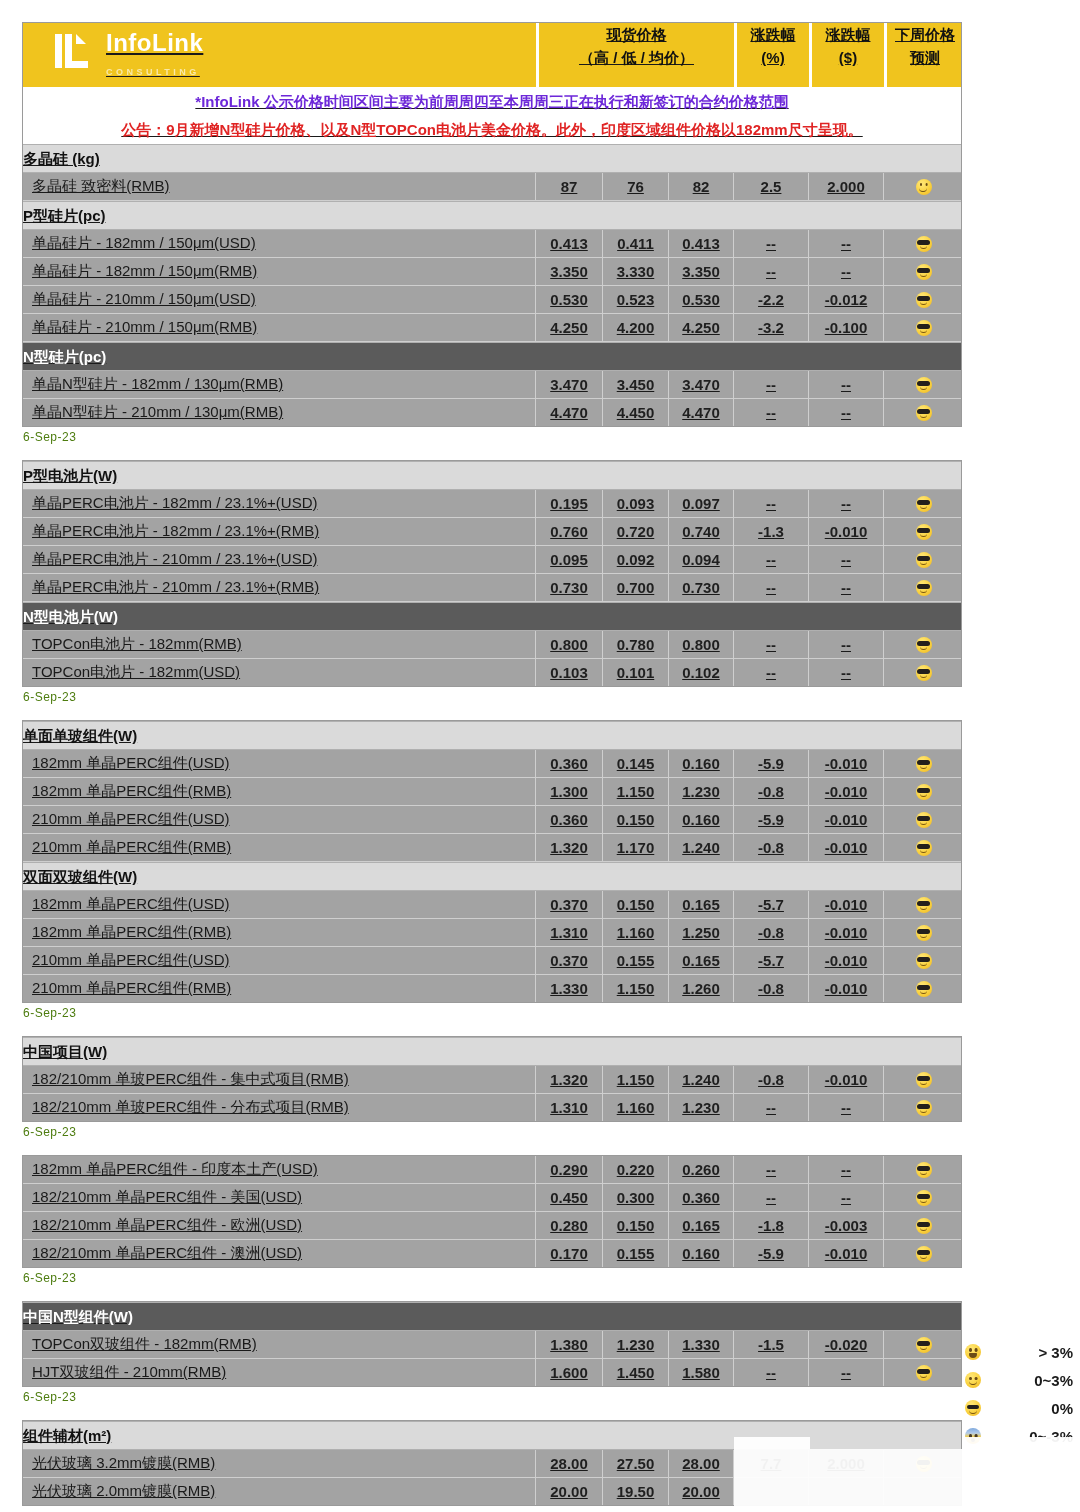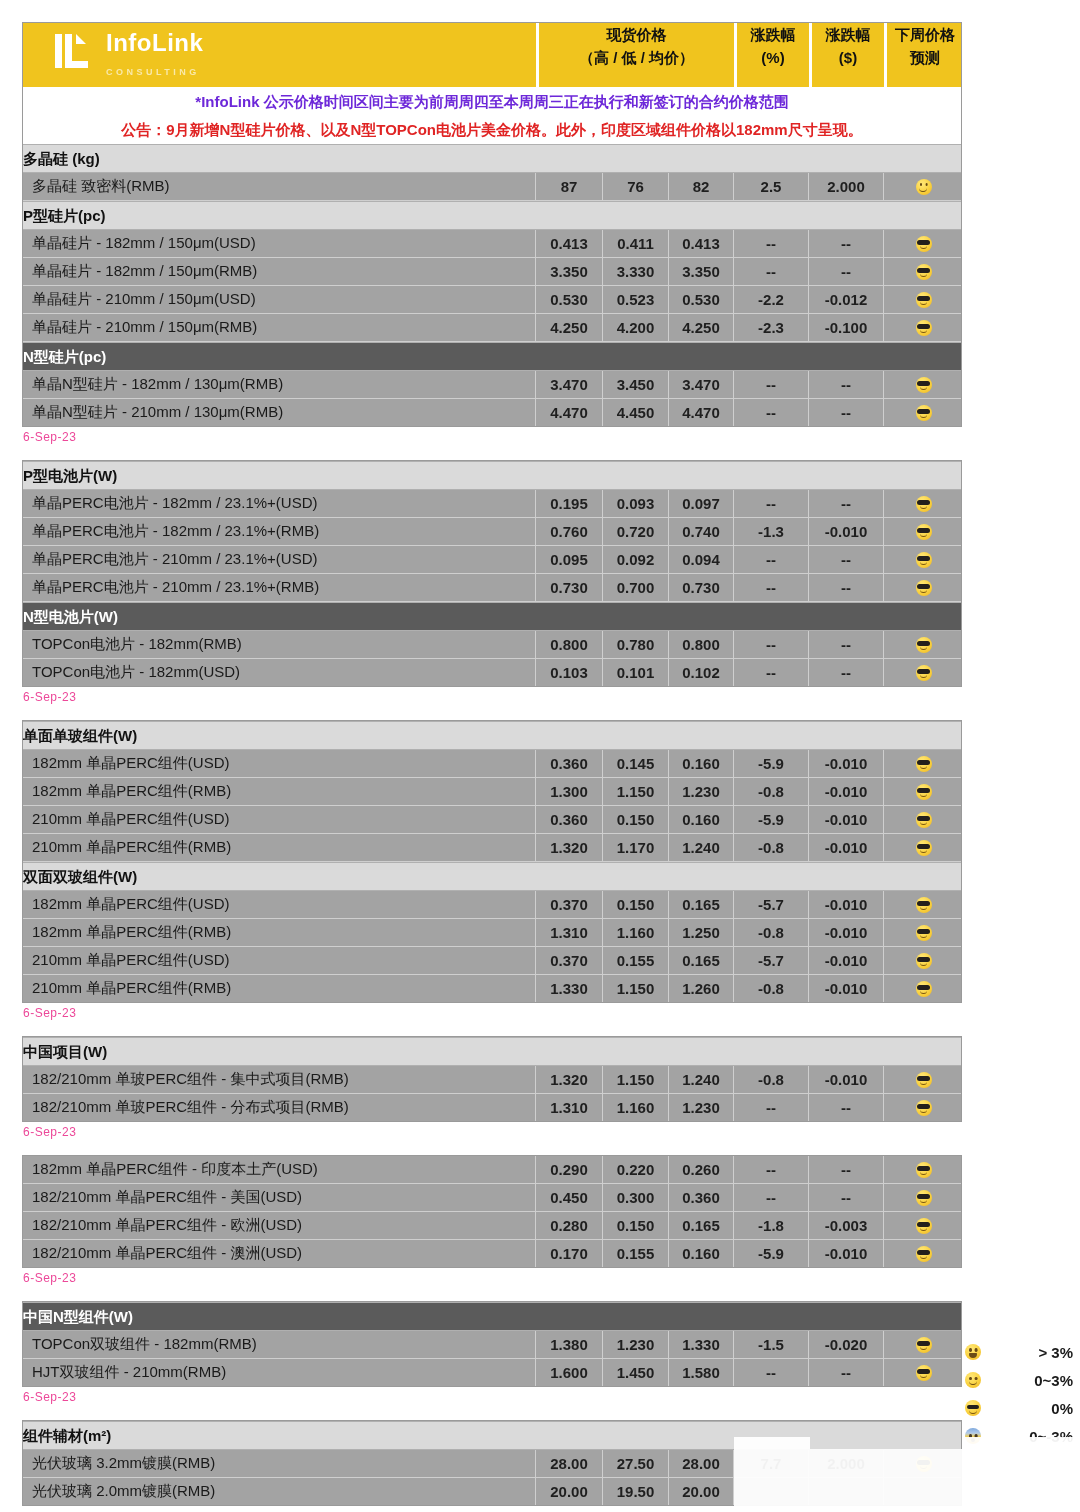--- a/index.html
+++ b/index.html
@@ -1,19 +1,19 @@
 <!DOCTYPE html>
 <html style="--yellow: #F0C41E; --teal: #4899A6; --red: #E03A36; --red-note: #E02424; --dark-head: #5B5B5B; --light-head: #DADADA;"><head>
 <meta charset="utf-8">
 <style>
   html,body{margin:0;padding:0;background:#ffffff;}
   .page{position:relative;width:1080px;height:1512px;background:#fff;overflow:hidden;
         font-family:"Liberation Sans","DejaVu Sans",sans-serif;color:#1a1a1a;}
   .content{position:absolute;left:22px;top:22px;width:940px;}
-  .block{border:1px solid #9a9a9a;background:#fff;}
+  .block{border:1px solid #9a9a9a;background:#fff;text-decoration:underline;}
   
   .ytable{display:grid;grid-template-columns:513px 198px 75px 75px 79px;height:64px;background:var(--yellow);}
   .ycell{border-left:3px solid #fff;display:flex;flex-direction:column;align-items:center;
          text-align:center;font-weight:bold;font-size:15px;line-height:1.55;color:#111;}
   .ycell:first-child{border-left:none;flex-direction:row;justify-content:flex-start;align-items:center;padding-left:30px;gap:11px;}
   .brand-text{display:flex;flex-direction:column;align-items:flex-start;}
   .brand-name{color:#fff;font-size:24px;font-weight:bold;letter-spacing:.5px;line-height:1.05;}
   .brand-sub{color:rgba(255,255,255,.62);font-size:9px;letter-spacing:3.5px;font-weight:bold;margin-top:10px;}
   .note{display:flex;align-items:center;justify-content:center;font-weight:bold;font-size:15px;background:#fff;}
   .note1{height:30px;color:#6d28d9;}
@@ -26,21 +26,21 @@
   
   .trow{display:grid;grid-template-columns:513px 67px 66px 65px 75px 75px 79px;height:27px;border-bottom:1px solid #cfcfcf;background:#a3a3a3;}
   .trow:last-child{border-bottom:none;}
   .c{display:flex;align-items:center;justify-content:center;border-right:1px solid #cfcfcf;font-size:15px;overflow:hidden;white-space:nowrap;}
   .c:last-child{border-right:none;}
   .c.label{justify-content:flex-start;padding-left:9px;font-size:15px;}
   .c.num{font-weight:600;color:#1f1f1f;}
   .t-up{color:var(--teal);}
   .t-down{color:var(--red);}
   .t-flat{color:#2e2e2e;}
-  .date{height:16px;line-height:16px;margin:2px 0 15px 1px;font-size:12px;color:#ec4899;letter-spacing:.5px;}
+  .date{height:16px;line-height:16px;margin:2px 0 15px 1px;font-size:12px;color:#4d7c0f;letter-spacing:.5px;}
   
   .emo{position:relative;display:inline-block;width:16px;height:16px;border-radius:50%;
        background:radial-gradient(circle at 38% 30%,#ffe46e 12%,#f9d03c 58%,#eeb326 100%);}
   .emo-smile::before{content:"";position:absolute;width:2.6px;height:3.4px;border-radius:50%;background:#6b4c16;left:4px;top:4.6px;box-shadow:5.6px 0 0 #6b4c16;}
   .emo-smile::after{content:"";position:absolute;left:3.8px;width:8.2px;height:4px;bottom:2.8px;border-bottom:1.8px solid #6b4c16;border-radius:0 0 8px 8px;}
   .emo-grin::before{content:"";position:absolute;width:2.6px;height:3.4px;border-radius:50%;background:#6b4c16;left:4px;top:4.2px;box-shadow:5.6px 0 0 #6b4c16;}
   .emo-grin::after{content:"";position:absolute;left:3.6px;width:8.8px;height:5px;bottom:2.4px;background:#6b4c16;border-radius:1.5px 1.5px 9px 9px;}
   .emo-sunglasses::before{content:"";position:absolute;left:1.6px;right:1.6px;top:4.6px;height:4.8px;background:#24201c;border-radius:2.5px;}
   .emo-sunglasses::after{content:"";position:absolute;left:4.2px;width:7.6px;height:3.6px;bottom:2.4px;border-bottom:1.7px solid #7a5510;border-radius:0 0 8px 8px;}
   .emo-fearful{background:linear-gradient(180deg,#7fa9dd 0%,#b3cbe9 32%,#f7ce3e 58%,#efb72a 100%);}
@@ -142,21 +142,21 @@
             <div class="c num t-down">-0.012</div>
             <div class="c">
               <span class="emo emo-sunglasses"></span>
             </div>
           </div>
           <div class="trow">
             <div class="c label">单晶硅片 - 210mm / 150μm(RMB)</div>
             <div class="c num">4.250</div>
             <div class="c num">4.200</div>
             <div class="c num">4.250</div>
-            <div class="c num t-down">-2.3</div>
+            <div class="c num t-down">-3.2</div>
             <div class="c num t-down">-0.100</div>
             <div class="c">
               <span class="emo emo-sunglasses"></span>
             </div>
           </div>
           <div class="shead shead-dark">N型硅片(pc)</div>
           <div class="trow">
             <div class="c label">单晶N型硅片 - 182mm / 130μm(RMB)</div>
             <div class="c num">3.470</div>
             <div class="c num">3.450</div>

